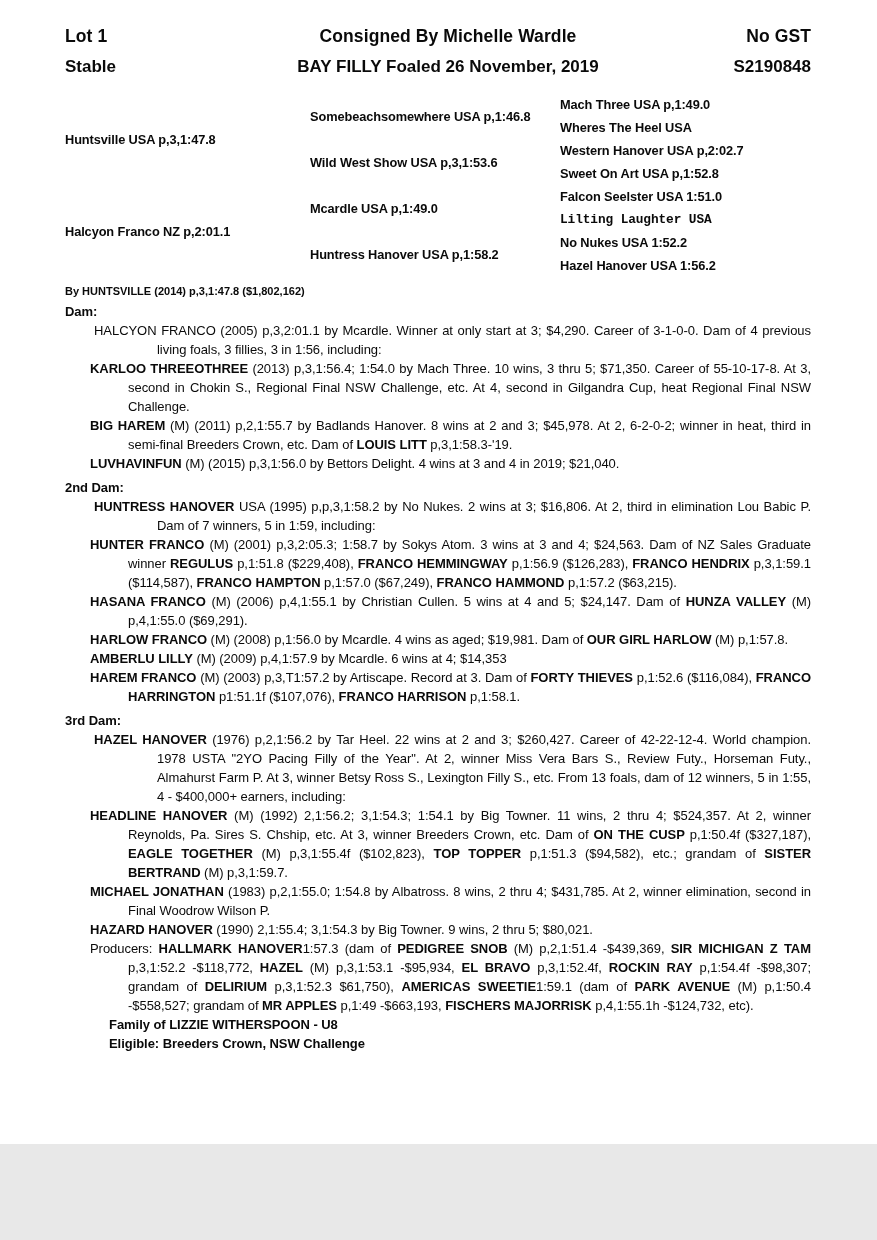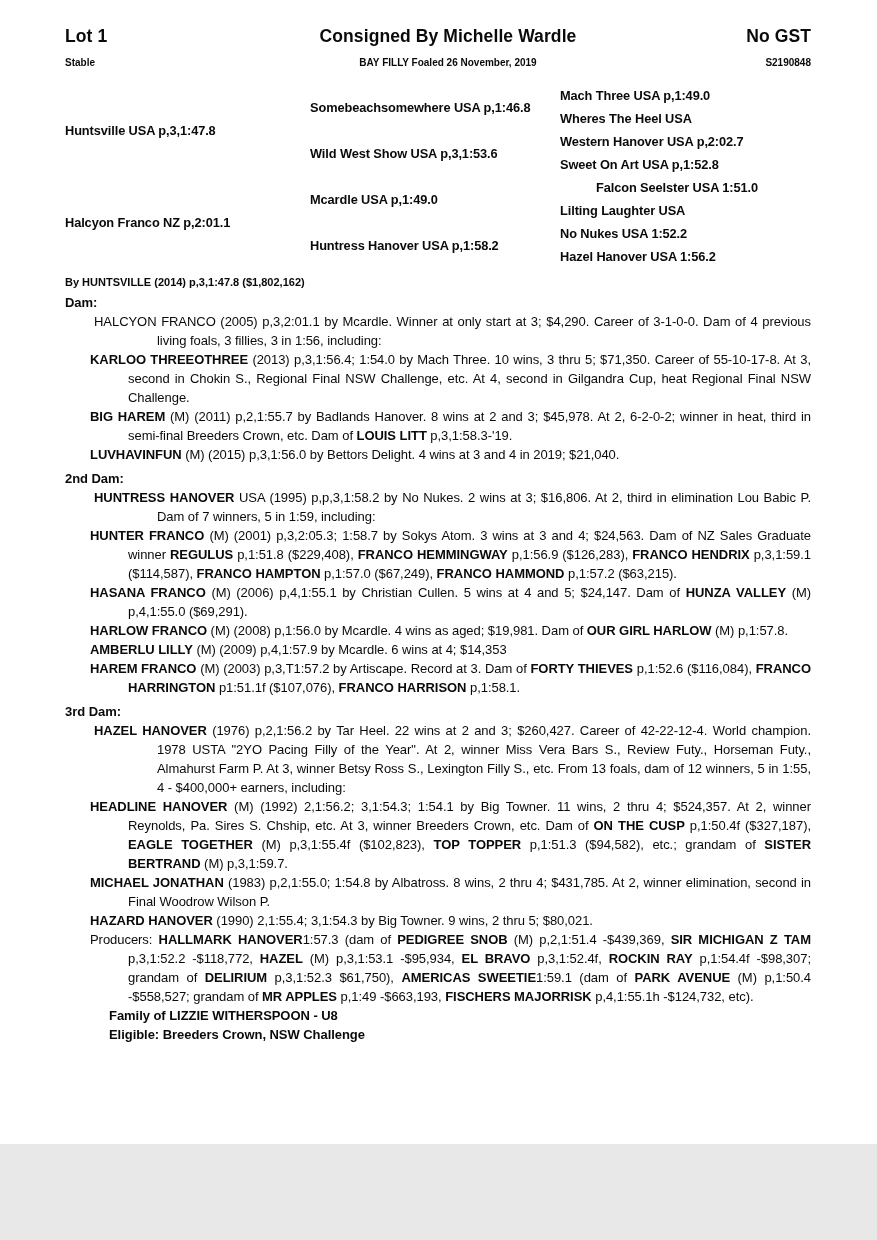--- a/index.html
+++ b/index.html
@@ -17,21 +17,21 @@
   }
   
   .hdr-row {
     display: grid;
     grid-template-columns: 165px 1fr 145px;
     align-items: baseline;
   }
   .hdr-row .c { text-align: center; }
   .hdr-row .r { text-align: right; }
   .hdr-row1 { font-size: 17.5px; font-weight: bold; letter-spacing: 0.1px; }
-  .hdr-row2 { font-size: 10px;  font-weight: bold; margin-top: 10px; }
+  .hdr-row2 { font-size: 17px;  font-weight: bold; margin-top: 10px; }
   
   .ped {
     display: grid;
     grid-template-columns: 245px 250px 1fr;
     grid-template-rows: repeat(8, 23px);
     margin-top: 16px;
     font-weight: bold;
     font-size: 12.8px;
     letter-spacing: -0.1px;
   }
@@ -39,22 +39,22 @@
   .p11 { grid-column: 1; grid-row: 1 / span 4; }
   .p12 { grid-column: 1; grid-row: 5 / span 4; }
   .p21 { grid-column: 2; grid-row: 1 / span 2; }
   .p22 { grid-column: 2; grid-row: 3 / span 2; }
   .p23 { grid-column: 2; grid-row: 5 / span 2; }
   .p24 { grid-column: 2; grid-row: 7 / span 2; }
   .p31 { grid-column: 3; grid-row: 1; }
   .p32 { grid-column: 3; grid-row: 2; }
   .p33 { grid-column: 3; grid-row: 3; }
   .p34 { grid-column: 3; grid-row: 4; }
-  .p35 { grid-column: 3; grid-row: 5; margin-left: 36px; }
-  .p36 { grid-column: 3; grid-row: 6; }
+  .p35 { grid-column: 3; grid-row: 5; }
+  .p36 { grid-column: 3; grid-row: 6; font-family: Liberation Mono, monospace; }
   .p37 { grid-column: 3; grid-row: 7; }
   .p38 { grid-column: 3; grid-row: 8; }
   
   .byline {
     margin-top: 8px;
     font-weight: bold;
     font-size: 11px;
   }
   
   .body-text {

